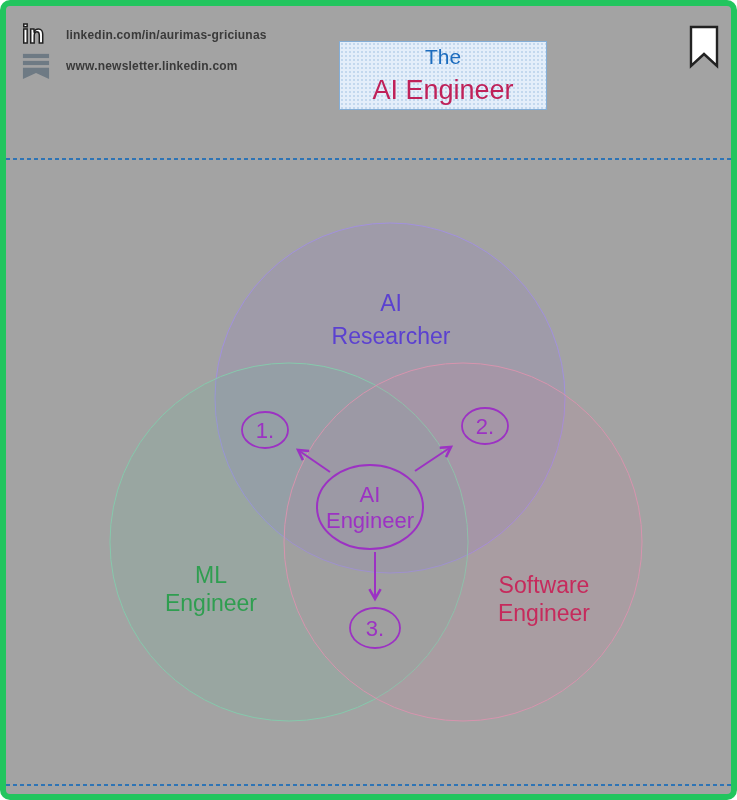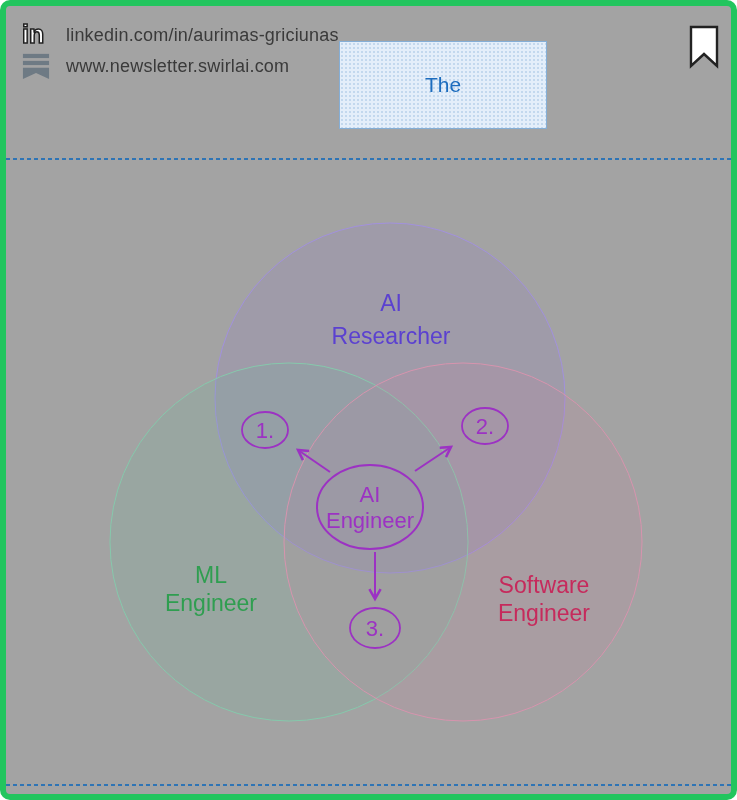--- a/index.html
+++ b/index.html
@@ -6,23 +6,23 @@
   html,body { background:#ffffff; }
   body { font-family:"Liberation Sans","DejaVu Sans",sans-serif; }
   .page {
     position:relative; width:737px; height:800px; background:#a3a3a3;
     border:6px solid #22c55e; border-radius:10px; overflow:hidden;
   }
   
   .social { position:absolute; left:14px; top:14px; }
   .social-row { display:flex; align-items:center; gap:14px; height:30px; margin-bottom:1px; }
   .icon-box { width:32px; height:30px; display:flex; align-items:center; justify-content:center; }
-  .social-text { font-size:18px; color:#3a3a3a; letter-spacing:.2px; }
+  .social-text { font-size:12px; color:#3a3a3a; letter-spacing:.2px;font-weight:bold; }
   .title-box {
-    position:absolute; left:333px; top:35px; width:208px; height:88px;
+    position:absolute; left:333px; top:35px; width:208px; height:69px;
     background-color:#e4eefa;
     background-image:radial-gradient(#c3d8ee 0.8px, transparent 0.8px);
     background-size:4px 4px;
     border:1.5px solid #85aed6;
     display:flex; flex-direction:column; align-items:center; justify-content:center; gap:6px;
   }
   .title-line1 { font-size:21px; color:#1c6cbe; }
   .title-line2 { font-size:27px; color:#bf2159; }
   .bookmark { position:absolute; left:681px; top:18px; }
   .dash {
@@ -54,27 +54,28 @@
 
 
     <div class="social-row">
       <span class="icon-box">
         <svg width="28" height="30" viewBox="0 0 30 30">
           <rect x="1" y="2" width="28" height="4.5" fill="#6e7a84"></rect>
           <rect x="1" y="9.5" width="28" height="4.5" fill="#6e7a84"></rect>
           <polygon points="1,17 29,17 29,29 15,22.5 1,29" fill="#6e7a84"></polygon>
         </svg>
       </span>
-      <span class="social-text">www.newsletter.swirlai.com</span>
+      <span class="social-text">www.newsletter.linkedin.com</span>
     </div>
 
   </div>
 
   <div class="title-box">
     <div class="title-line1">The</div>
+    <div class="title-line2">AI Engineer</div>
   </div>
 
   <div class="bookmark">
     <svg width="34" height="46" viewBox="0 0 34 46">
       <path d="M4,3 H30 V42 L17,30 L4,42 Z" fill="#ffffff" stroke="#222222" stroke-width="2.4"></path>
     </svg>
   </div>
 
   <div class="dash top"></div>
 

